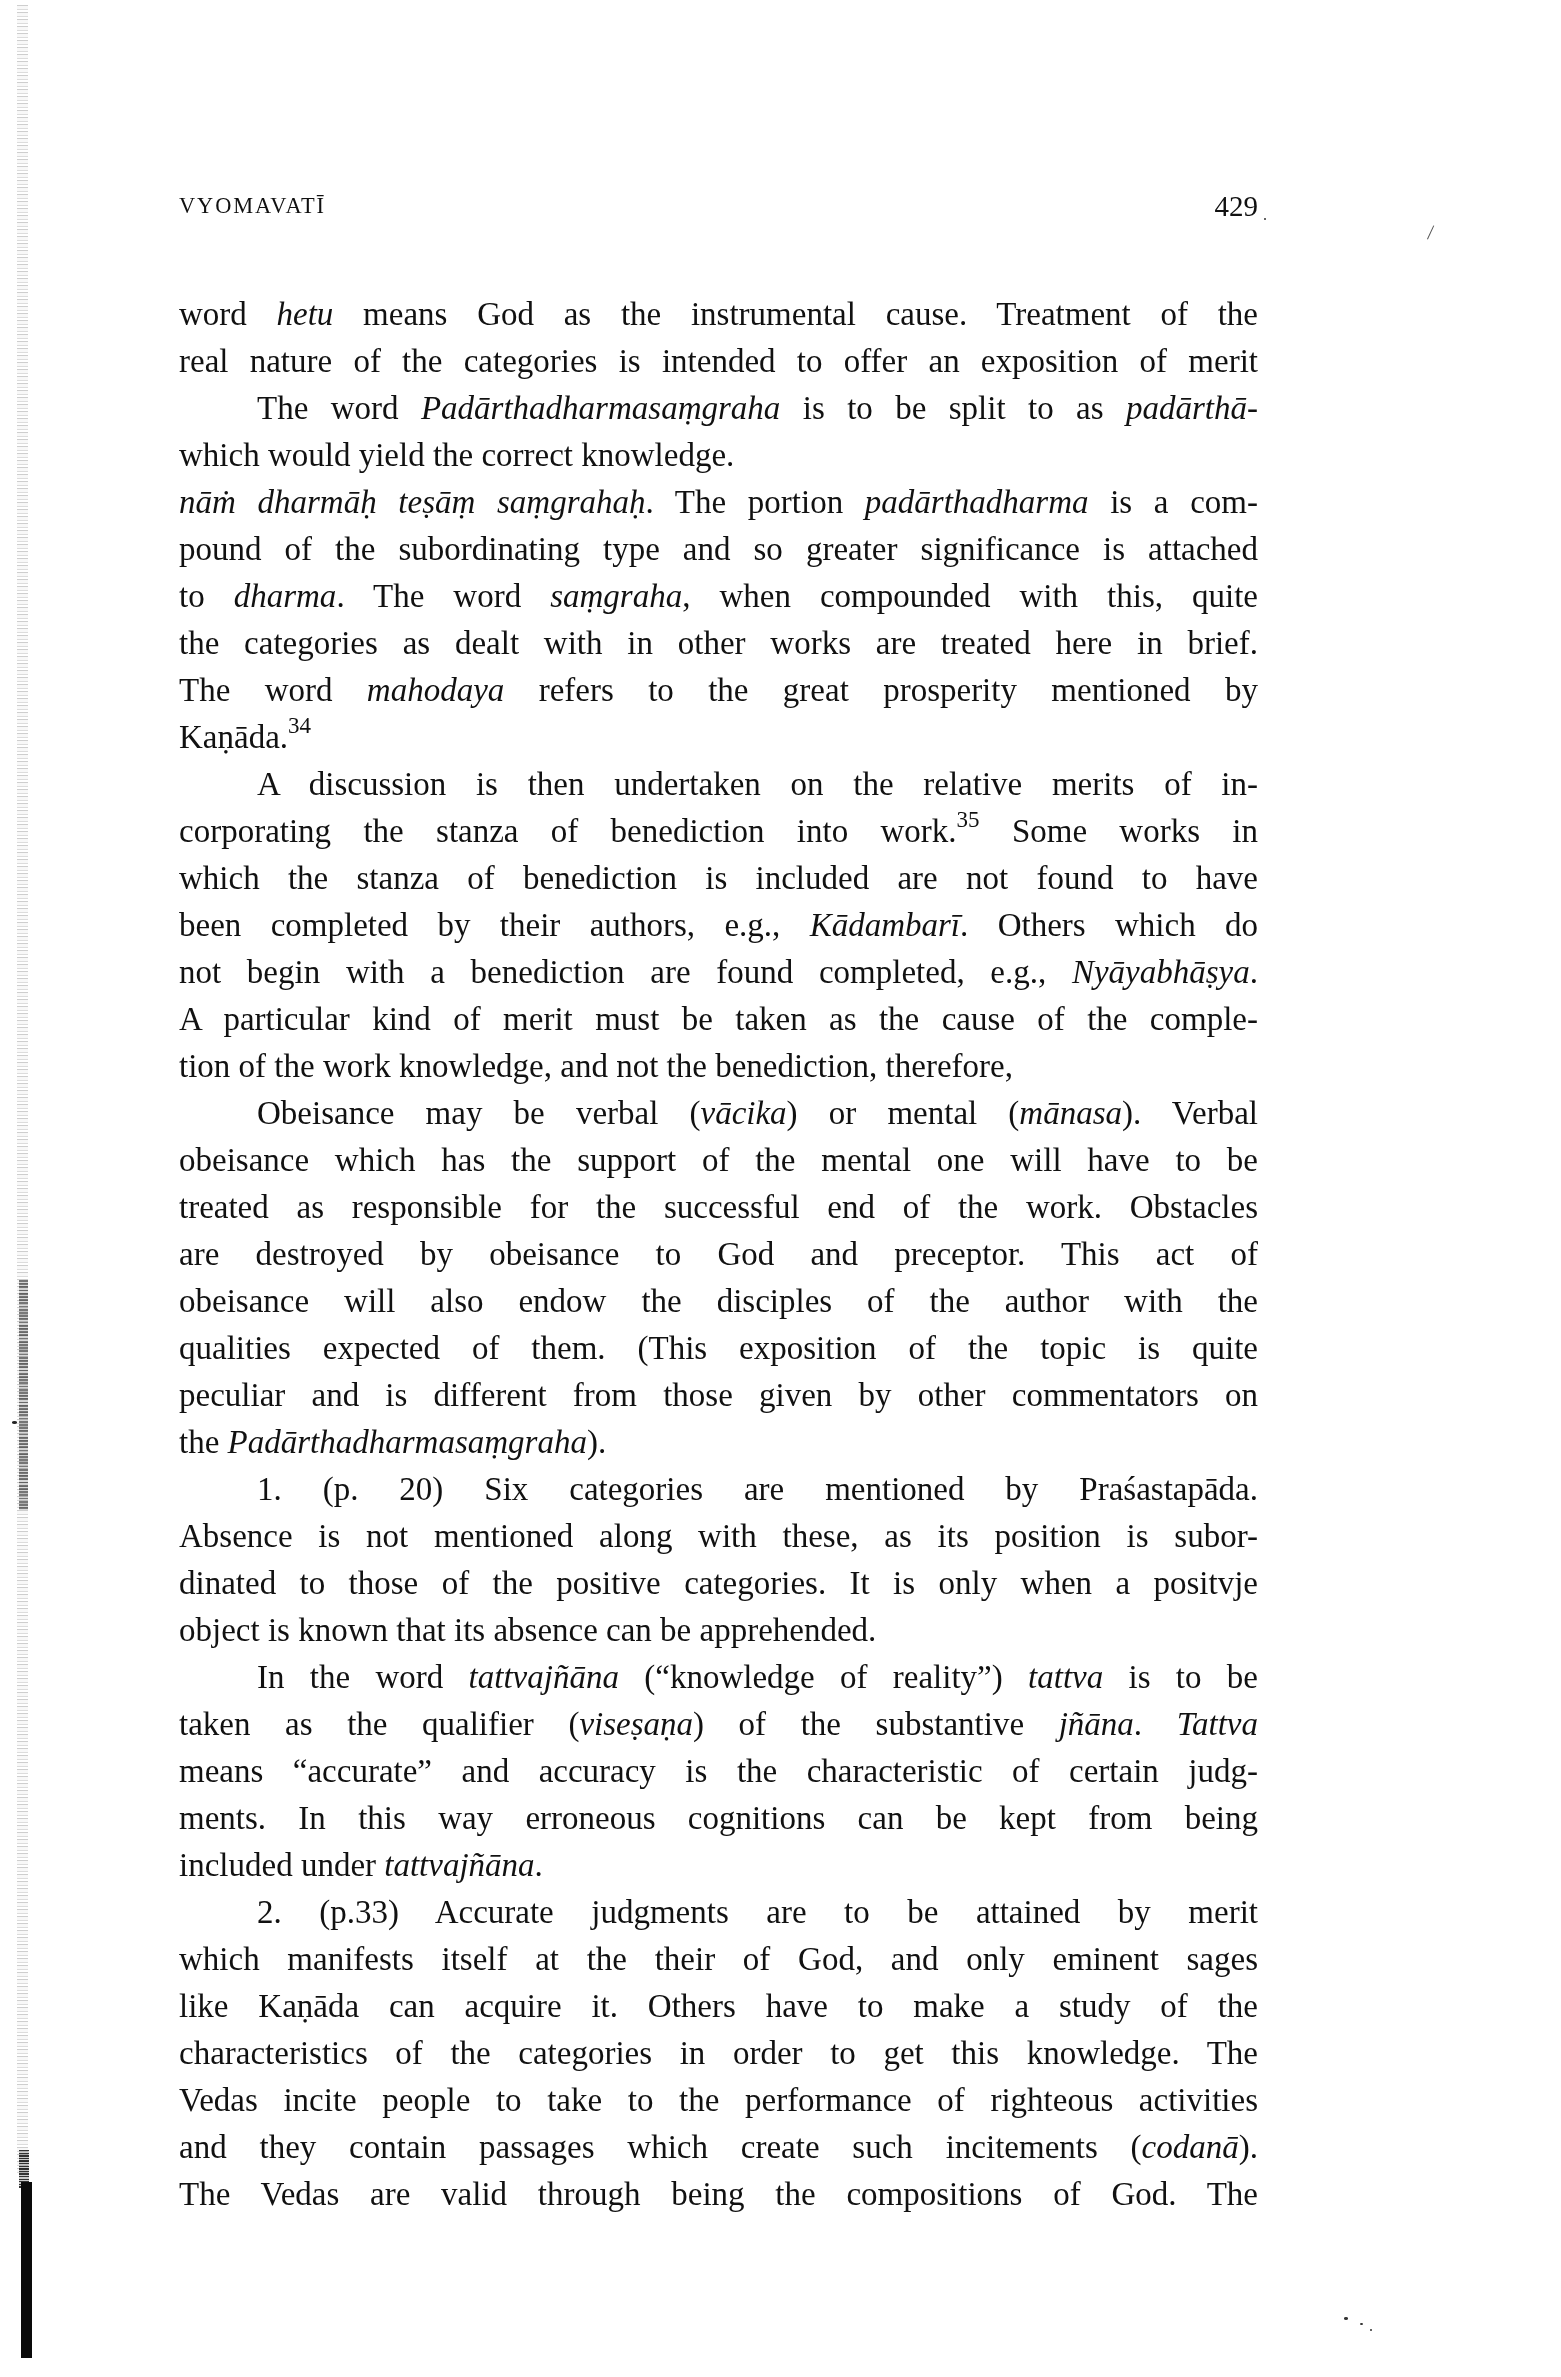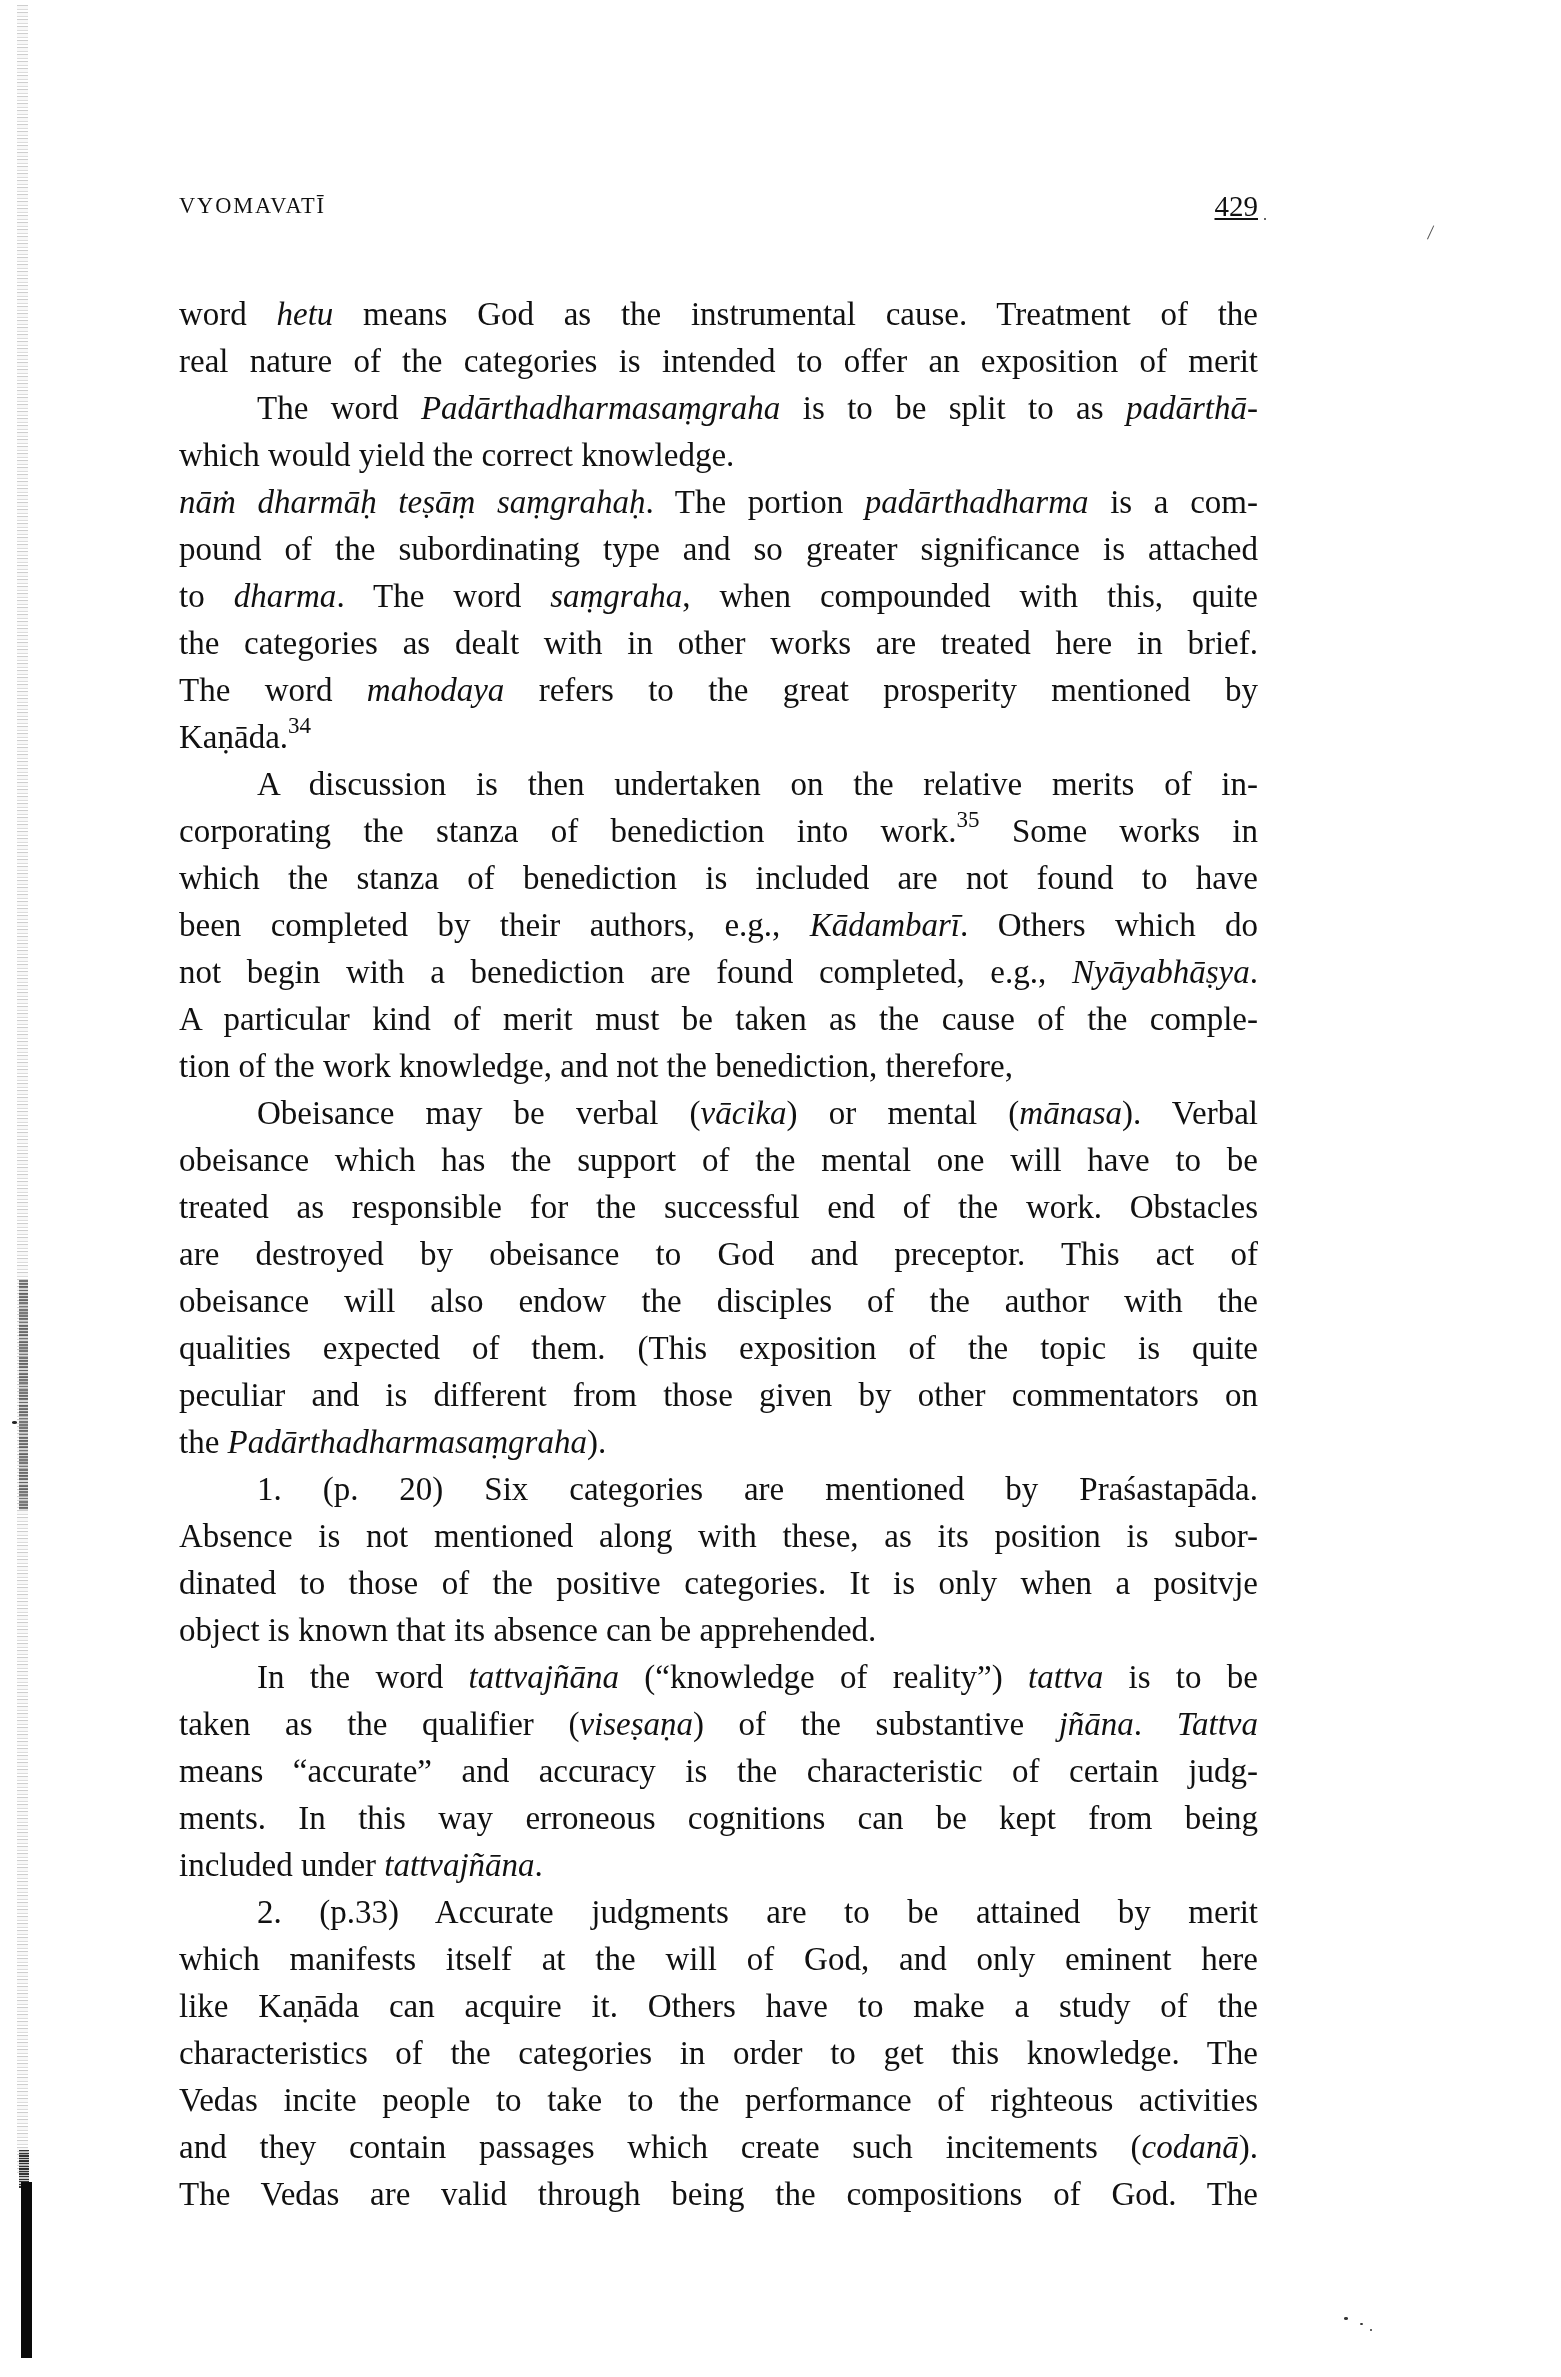--- a/index.html
+++ b/index.html
@@ -8,21 +8,21 @@
   .binding-upper { position:absolute; left:16.6px; top:5.1px; width:11.5px; height:2169px;
     background: repeating-linear-gradient(180deg, rgba(0,0,0,0.35) 0 1.3px, rgba(0,0,0,0.05) 1.3px 3.8px, rgba(0,0,0,0.25) 3.8px 5.1px, rgba(0,0,0,0) 5.1px 7px); opacity:0.55; }
   .binding-mid { position:absolute; left:19px; top:1280px; width:9px; height:230px;
     background: repeating-linear-gradient(180deg, rgba(0,0,0,0.7) 0 1.9px, rgba(0,0,0,0.2) 1.9px 3.2px); opacity:0.75; }
   .binding-lower { position:absolute; left:20.5px; top:2182px; width:11.5px; height:176px; background:#0a0a0a; }
   .binding-lower-fade { position:absolute; left:19px; top:2150px; width:10.2px; height:38px;
     background: repeating-linear-gradient(180deg, rgba(0,0,0,0.8) 0 1.3px, rgba(0,0,0,0.2) 1.3px 2.6px); }
   .header { position:absolute; left:179px; top:190px; width:1079px; height:32px;
     font-family:"Liberation Serif", serif; }
   .running-head { position:absolute; left:0; top:2.6px; font-size:22.4px; letter-spacing:1.9px; font-weight:normal; }
-  .page-num { position:absolute; right:0; top:0; font-size:29px;text-decoration:underline; }
+  .page-num { position:absolute; right:0; top:0; font-size:29px; }
   .body { position:absolute; left:179px; top:251px; width:1079px;
     font-family:"Liberation Serif", serif; font-size:33px; line-height:47px;margin-top:40px; }
   .line { height:47px; white-space:nowrap; text-align:justify; text-align-last:justify; overflow:visible; }
   .line.last { text-align-last:left; }
   .line.indent { padding-left:78px; }
   .it { font-style:italic; }
   sup { font-size:23px; line-height:0; vertical-align:super; position:relative; top:-2.6px; }
   .speck { position:absolute; width:1.9px; height:1.9px; background:#333; border-radius:50%; }
 </style>
 </head>
@@ -75,21 +75,21 @@
     <div class="line" style="white-space: normal; overflow: hidden;"><span>dinated to those of the positive categories. It is only when a positvje</span></div>
     <div class="line last" style="white-space: normal; overflow: hidden;"><span>object is known that its absence can be apprehended.</span></div>
 
     <div class="line indent" style="white-space: normal; overflow: hidden;"><span>In the word </span><span class="it">tattvajñāna</span><span> (“knowledge of reality”) </span><span class="it">tattva</span><span> is to be</span></div>
     <div class="line" style="white-space: normal; overflow: hidden;"><span>taken as the qualifier (</span><span class="it">viseṣaṇa</span><span>) of the substantive </span><span class="it">jñāna</span><span>. </span><span class="it">Tattva</span></div>
     <div class="line" style="white-space: normal; overflow: hidden;"><span>means “accurate” and accuracy is the characteristic of certain judg-</span></div>
     <div class="line" style="white-space: normal; overflow: hidden;"><span>ments. In this way erroneous cognitions can be kept from being</span></div>
     <div class="line last" style="white-space: normal; overflow: hidden;"><span>included under </span><span class="it">tattvajñāna</span><span>.</span></div>
 
     <div class="line indent" style="white-space: normal; overflow: hidden;"><span>2. (p.33) Accurate judgments are to be attained by merit</span></div>
-    <div class="line" style="white-space: normal; overflow: hidden;"><span>which manifests itself at the will of God, and only eminent here</span></div>
+    <div class="line" style="white-space: normal; overflow: hidden;"><span>which manifests itself at the their of God, and only eminent sages</span></div>
     <div class="line" style="white-space: normal; overflow: hidden;"><span>like Kaṇāda can acquire it. Others have to make a study of the</span></div>
     <div class="line" style="white-space: normal; overflow: hidden;"><span>characteristics of the categories in order to get this knowledge. The</span></div>
     <div class="line" style="white-space: normal; overflow: hidden;"><span>Vedas incite people to take to the performance of righteous activities</span></div>
     <div class="line" style="white-space: normal; overflow: hidden;"><span>and they contain passages which create such incitements (</span><span class="it">codanā</span><span>).</span></div>
     <div class="line" style="white-space: normal; overflow: hidden;"><span>The Vedas are valid through being the compositions of God. The</span></div>
   </div>
 
   <div class="speck" style="left:1430px;top:225px;width:1.3px;height:15.4px;background:#555;transform:rotate(25deg);border-radius:0"></div>
   <div class="speck" style="left:1264px;top:218px"></div>
   <div class="speck" style="left:1344px;top:2317px;width:3.8px;height:2.6px"></div>

